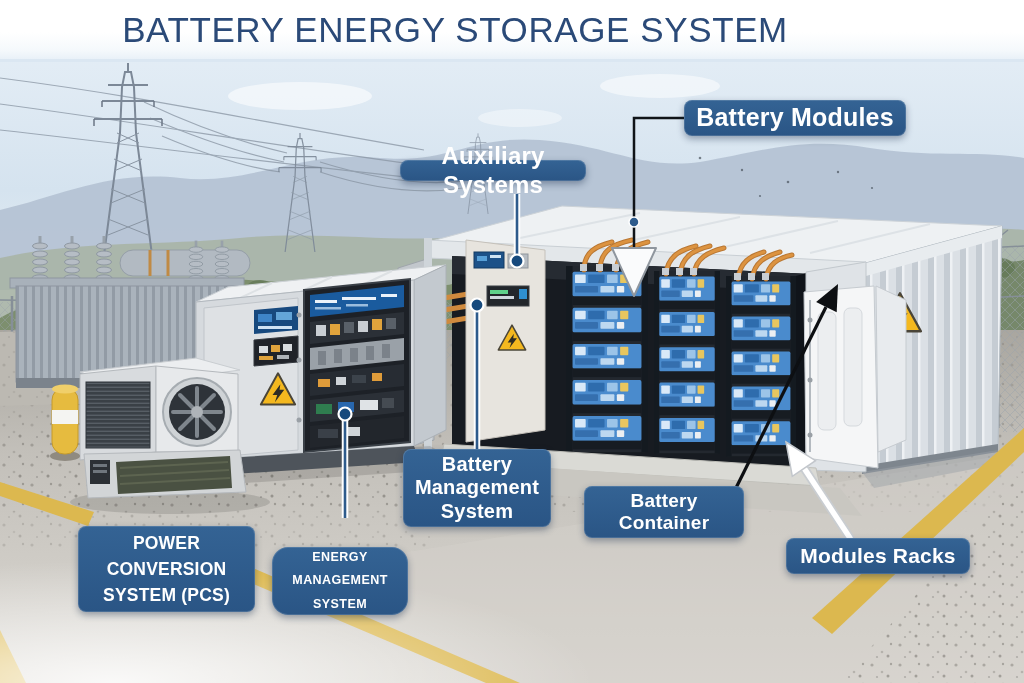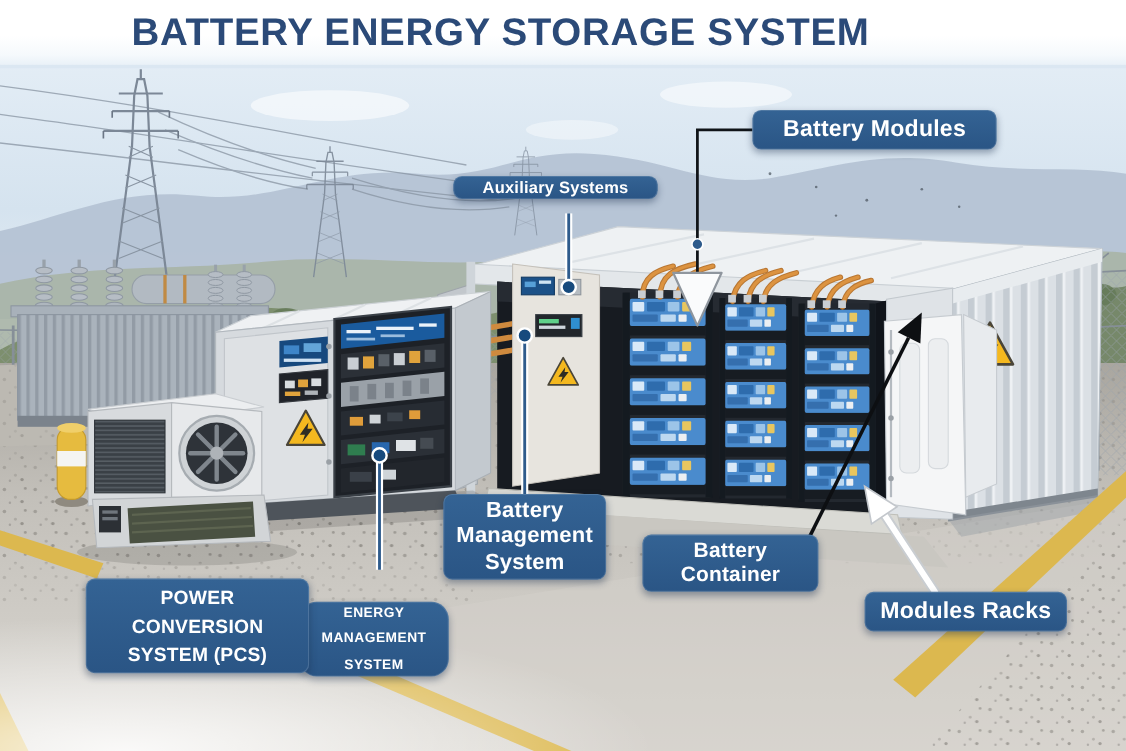--- a/index.html
+++ b/index.html
@@ -9,37 +9,37 @@
   }
   .scene{position:absolute;inset:0;z-index:1;}
   .title-bar{
     position:absolute;top:0;left:0;right:0;height:62px;z-index:4;
     background:linear-gradient(180deg,#ffffff 55%,#f5f9fc 85%,#e9f1f8);
     border-bottom:3px solid #dbe7f2;
     display:flex;align-items:center;justify-content:center;
     padding-right:114px;box-sizing:border-box;
   }
   .title-bar h1{
-    margin:15px;font-size:35px;font-weight:700;letter-spacing:.6px;
+    margin:15px;font-size:35px;font-weight:400;letter-spacing:.6px;
     color:#2b4a78;font-family:"Liberation Sans",sans-serif;
   }
   .label{
     position:absolute;z-index:5;display:flex;align-items:center;justify-content:center;
     background:linear-gradient(180deg,#346394,#2a5585);
     color:#fff;font-weight:700;text-align:center;border-radius:8px;
     box-shadow:0 3px 7px rgba(25,45,75,.4), inset 0 0 0 1px rgba(255,255,255,.14);
     line-height:1.18;letter-spacing:.2px;padding:2px 8px;box-sizing:border-box;
   }
-  #lbl-battery-modules{left:684px;top:100px;width:222px;height:36px;font-size:21px;}
-  #lbl-auxiliary-systems{left:412px;top:160px;width:186px;height:21px;font-size:15px;}
+  #lbl-battery-modules{left:684px;top:100px;width:222px;height:36px;font-size:25px;}
+  #lbl-auxiliary-systems{left:400px;top:160px;width:186px;height:21px;font-size:24px;}
   #lbl-bms{left:403px;top:449px;width:148px;height:78px;font-size:20px;}
   #lbl-ems{left:272px;top:516px;width:136px;height:68px;font-size:12.5px;line-height:1.85;letter-spacing:.45px;border-radius:16px;margin-top:31px;}
   #lbl-battery-container{left:584px;top:486px;width:160px;height:52px;font-size:19px;}
   #lbl-battery-racks{left:786px;top:538px;width:184px;height:36px;font-size:21px;}
-  #lbl-pcs{left:78px;top:526px;width:203px;height:86px;font-size:17.5px;line-height:1.5;}
+  #lbl-pcs{left:78px;top:526px;width:177px;height:86px;font-size:17.5px;line-height:1.5;}
 </style>
 </head>
 <body>
 
 <div class="stage">
 
 <svg class="scene" viewBox="0 0 1024 683">
 <defs>
   <linearGradient id="skyG" x1="0" y1="0" x2="0" y2="1">
     <stop offset="0" stop-color="#e9f1f8"></stop>

